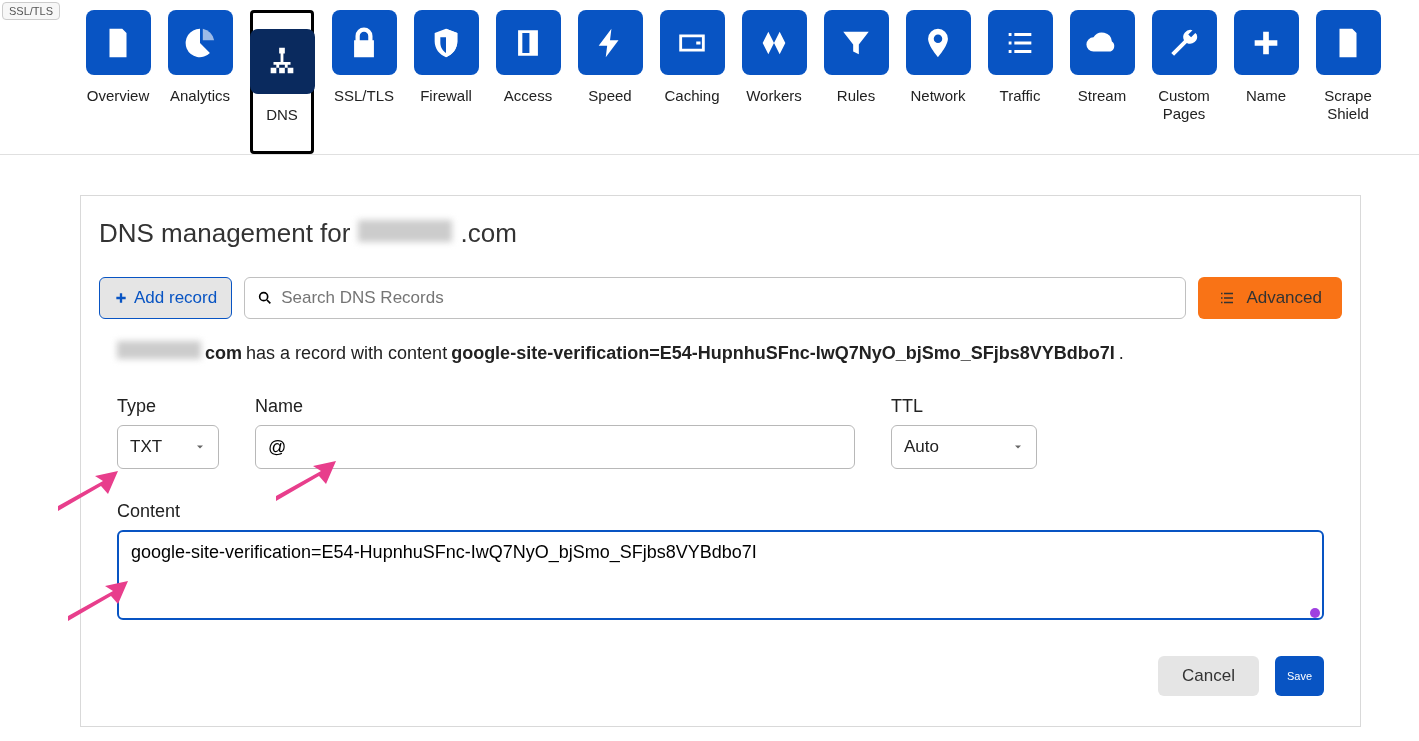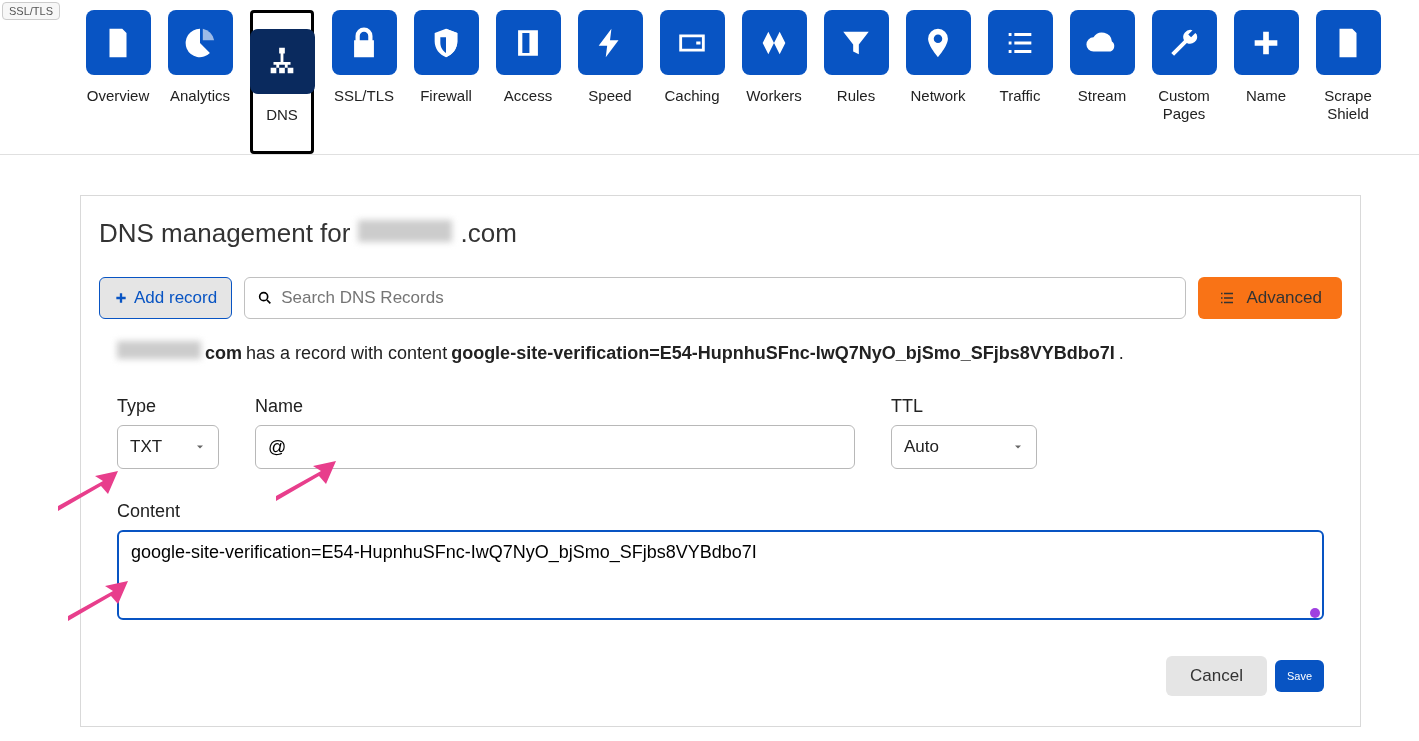--- a/index.html
+++ b/index.html
@@ -25,21 +25,21 @@
   .notice .redacted-small { display: inline-block; width: 84px; height: 18px; background: #ccc; filter: blur(3px); }
   .field-row { display: flex; gap: 36px; margin-top: 32px; padding: 0 18px; }
   .field-group { display: flex; flex-direction: column; }
   .field-label { font-size: 18px; color: #222; margin-bottom: 8px; }
   .select-box { width: 102px; height: 44px; border: 1px solid #b8b8b8; border-radius: 6px; display: flex; align-items: center; justify-content: space-between; padding: 0 12px; font-size: 17px; cursor: pointer; background: #fff; }
   .select-box.ttl { width: 146px; }
   .name-input { width: 600px; height: 44px; border: 1px solid #b8b8b8; border-radius: 6px; padding: 0 12px; font-size: 18px; outline: none; resize: none; }
   .content-label { margin: 32px 0 8px 18px; font-size: 18px; color: #222; }
   .content-textarea { margin: 0 18px; width: calc(100% - 36px); height: 90px; border: 2px solid #0854c3; border-radius: 6px; padding: 10px 12px; font-size: 18px; outline: none; resize: none; font-family: inherit; }
   .purple-dot { position: absolute; width: 10px; height: 10px; background: #a040e0; border-radius: 50%; }
-  .action-row { display: flex; justify-content: flex-end; gap: 8px; margin-top: 32px; padding-right: 18px; align-items: center; }
+  .action-row { display: flex; justify-content: flex-end; gap: 16px; margin-top: 32px; padding-right: 18px; }
   .cancel-btn { background: #e5e5e5; border: none; border-radius: 6px; padding: 10px 24px; font-size: 17px; cursor: pointer; color: #333; }
   .save-btn { background: #0854c3; color: #fff; border: none; border-radius: 6px; padding: 10px 12px; font-size: 11px; font-weight: 500; cursor: pointer; }
   .arrow { position: absolute; color: #e83e8c; pointer-events: none; }
   .arrow svg { fill: #e83e8c; }
   .relwrap { position: relative; }
 </style>
 </head>
 <body>
 
 <div class="ssl-badge">SSL/TLS</div>

